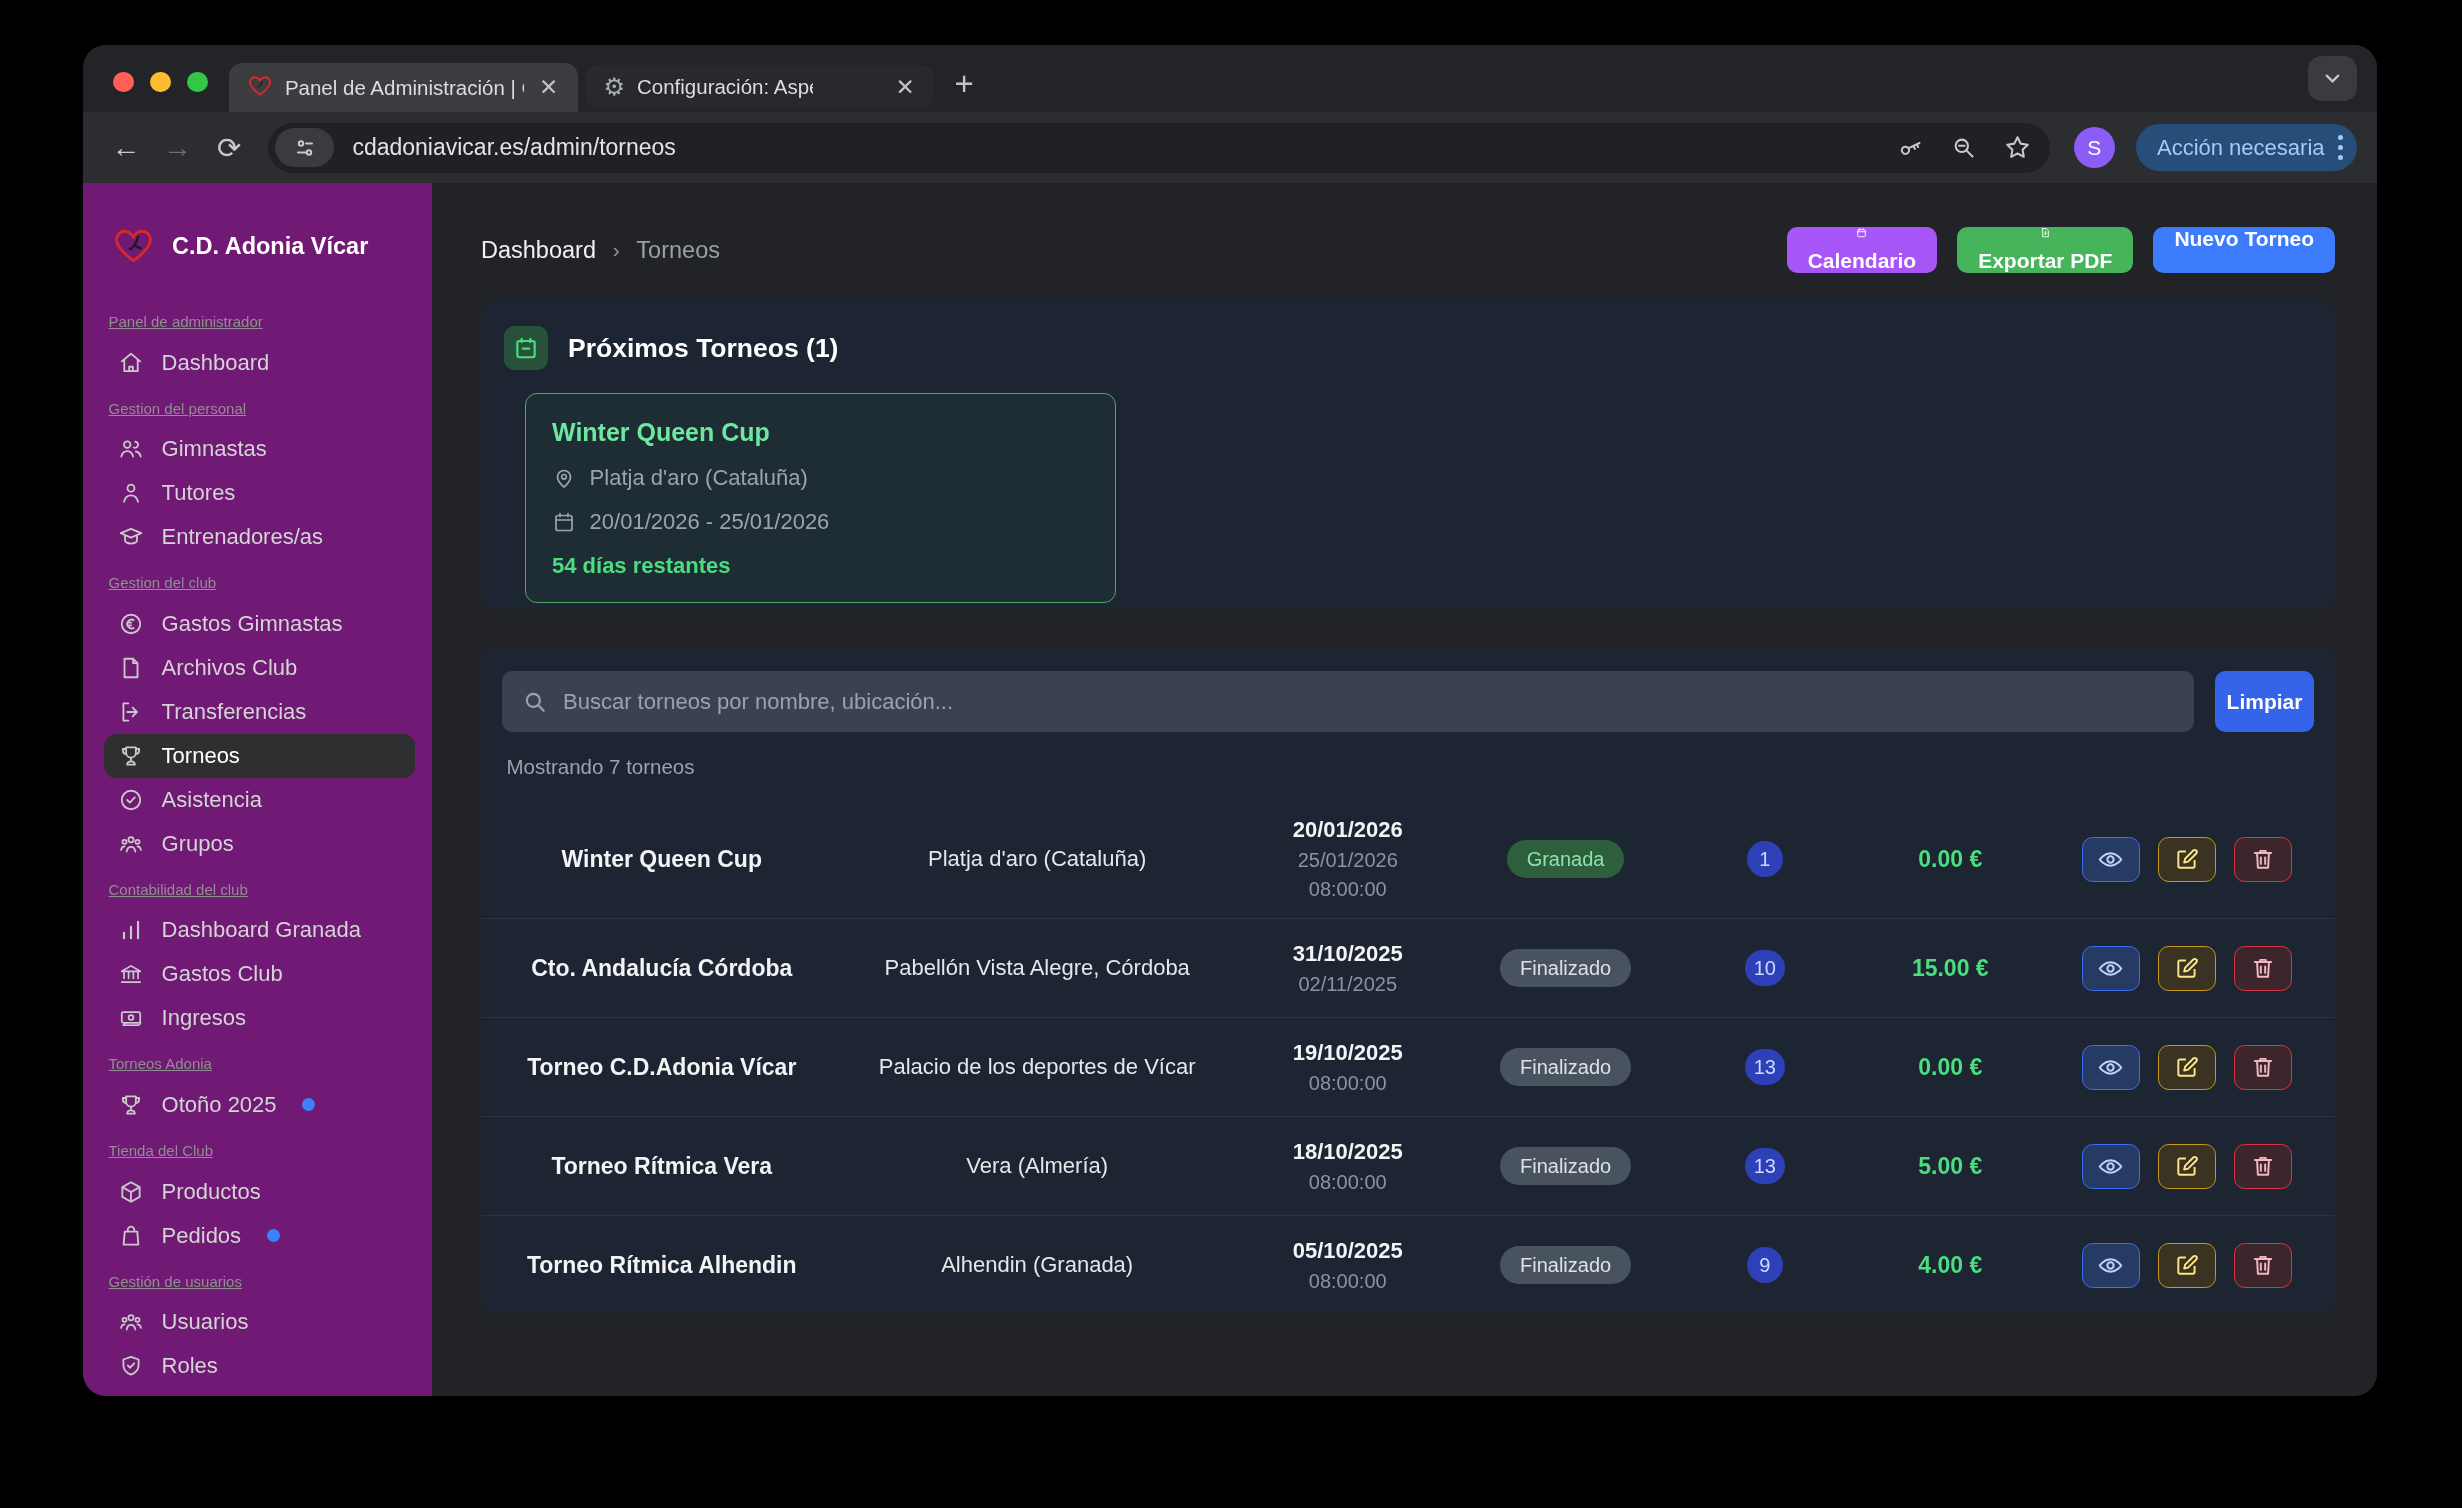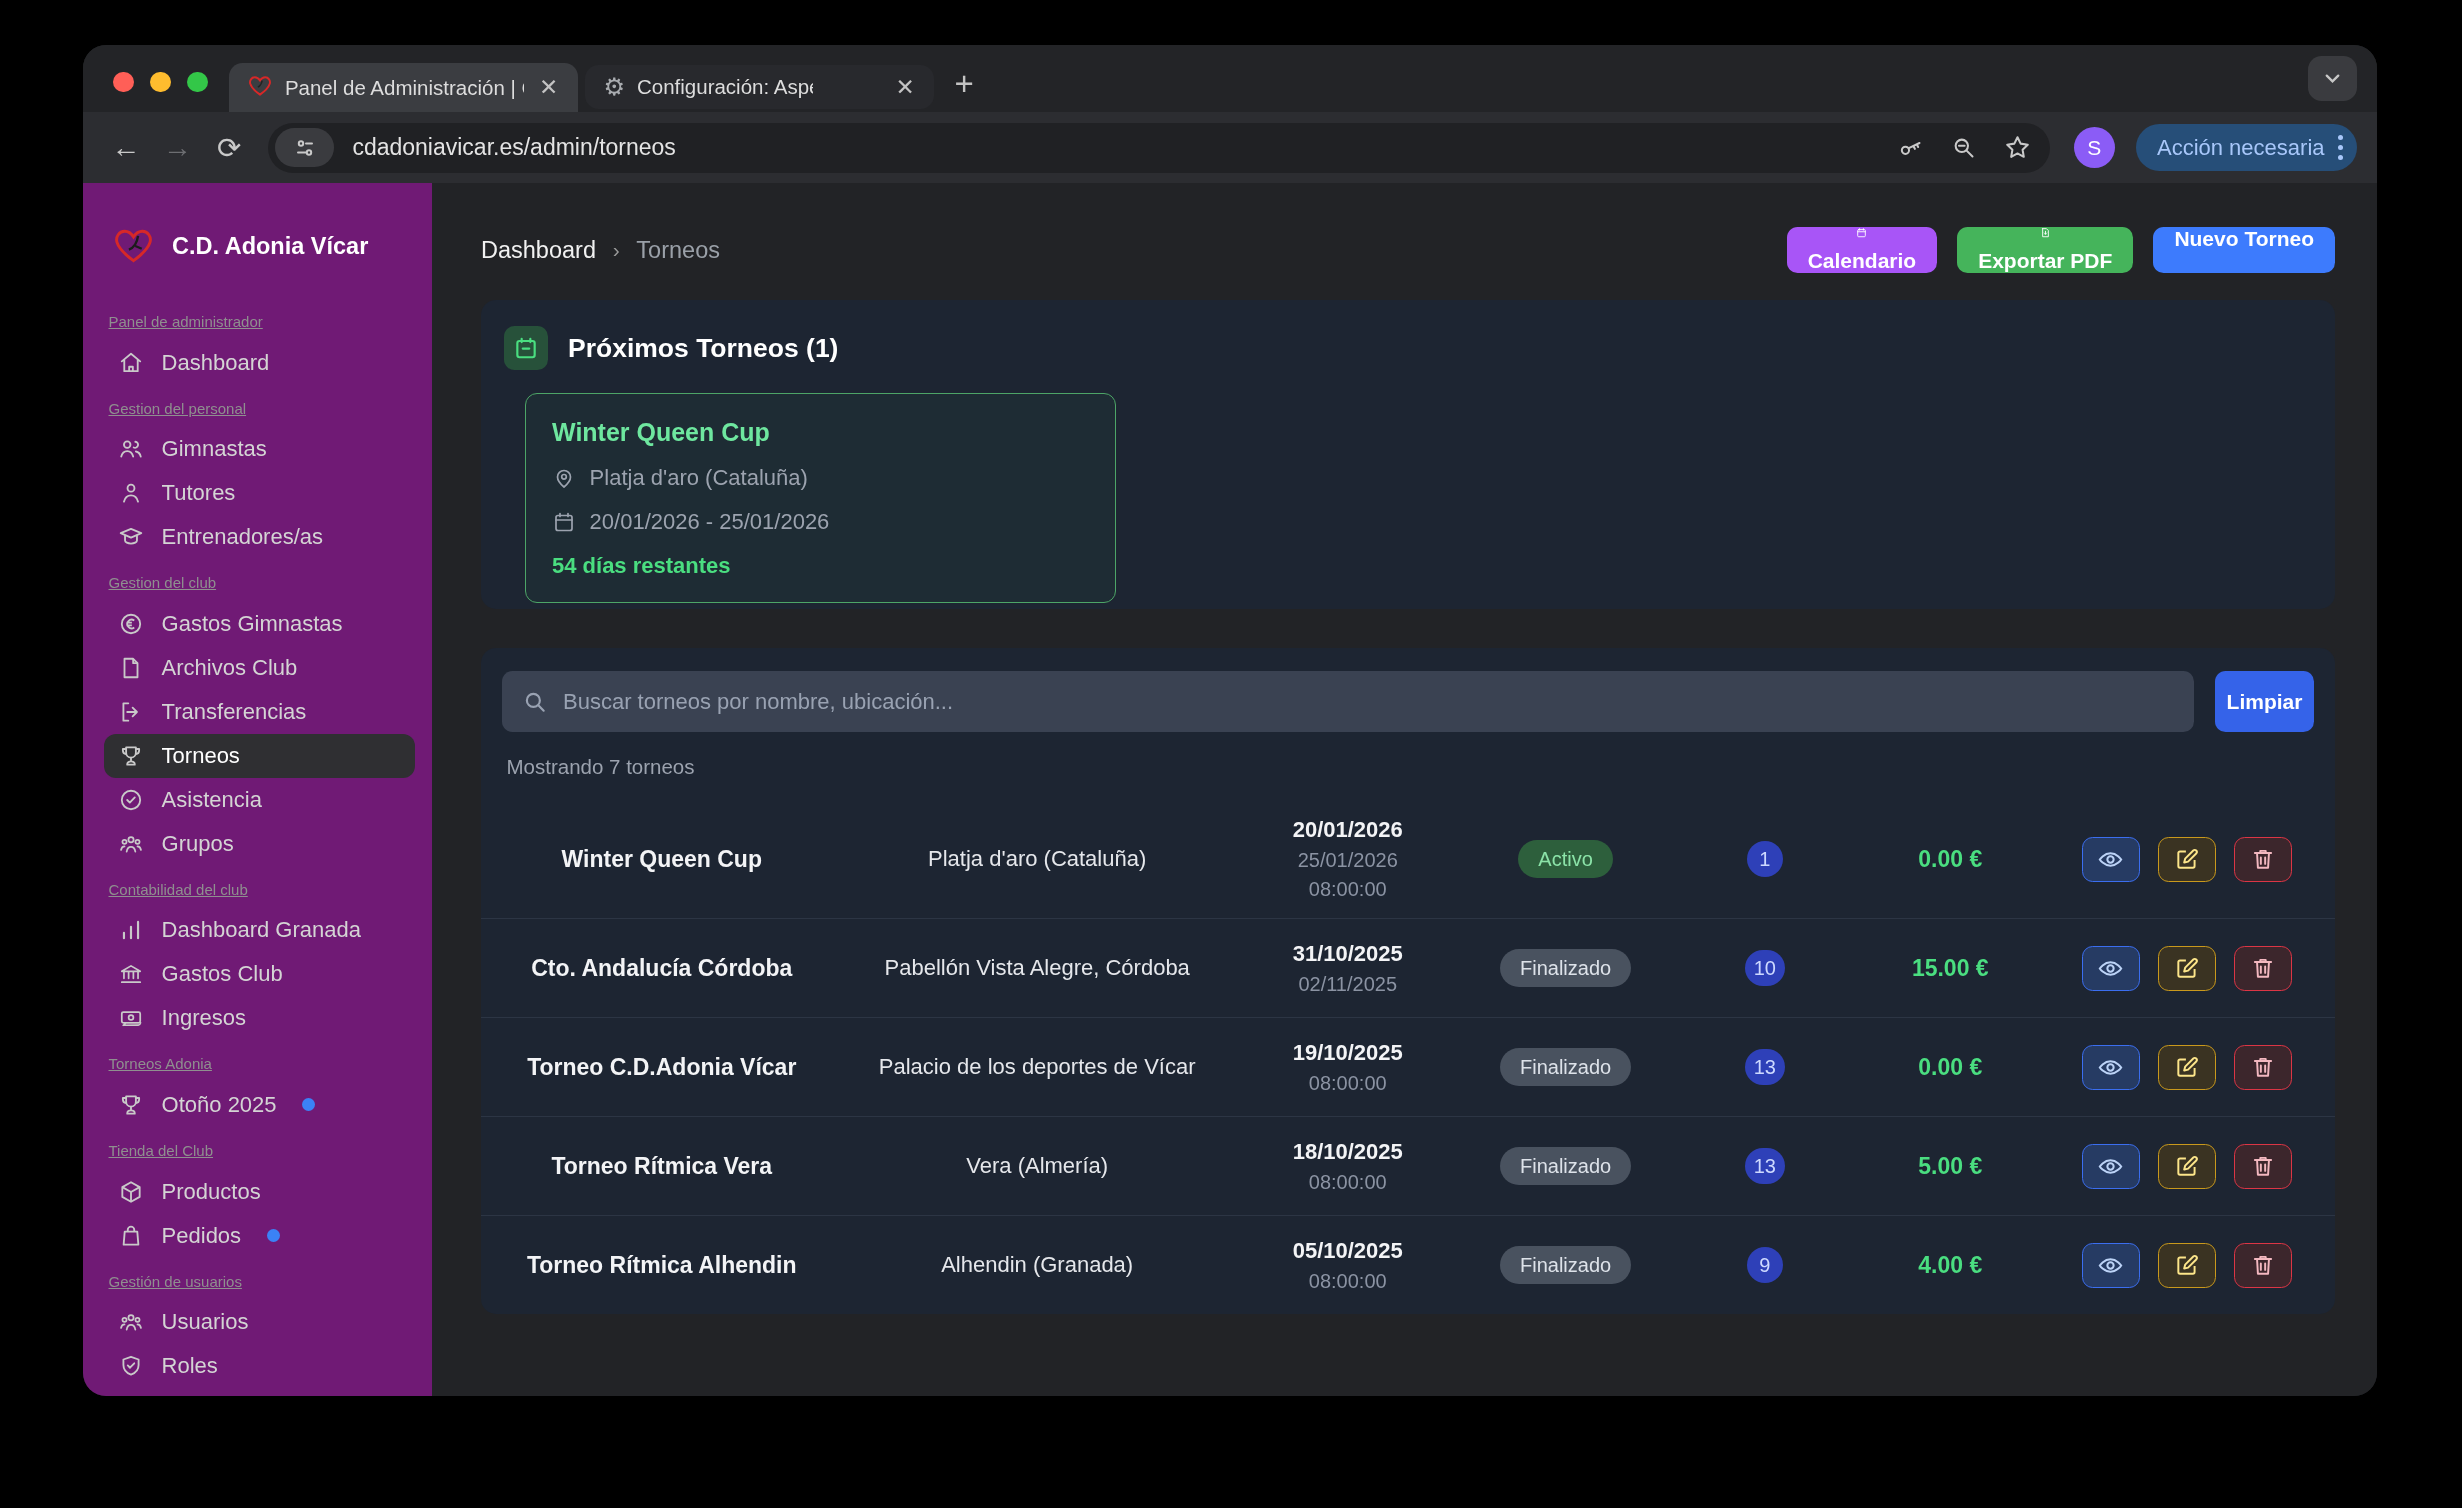--- a/index.html
+++ b/index.html
@@ -407,21 +407,21 @@
             </div>
           <div class="td c2">
               <span class="t-loc">Platja d'aro (Cataluña)</span>
             </div>
           <div class="td c3">
             <span class="date-main">20/01/2026</span>
             <span class="date-sub">25/01/2026</span>
             <span class="date-sub">08:00:00</span>
           </div>
           <div class="td c4">
-              <span class="status st-active">Activo</span>
+              <span class="status st-active">Granada</span>
             </div>
           <div class="td c5">
               <span class="cnt">1</span>
             </div>
           <div class="td c6">
               <span class="price">0.00 €</span>
             </div>
           <div class="td c7 acts">
             <span class="abtn a-view">
                 <svg width="27" height="27" viewBox="0 0 24 24" fill="none" stroke="currentColor" stroke-width="1.8">

